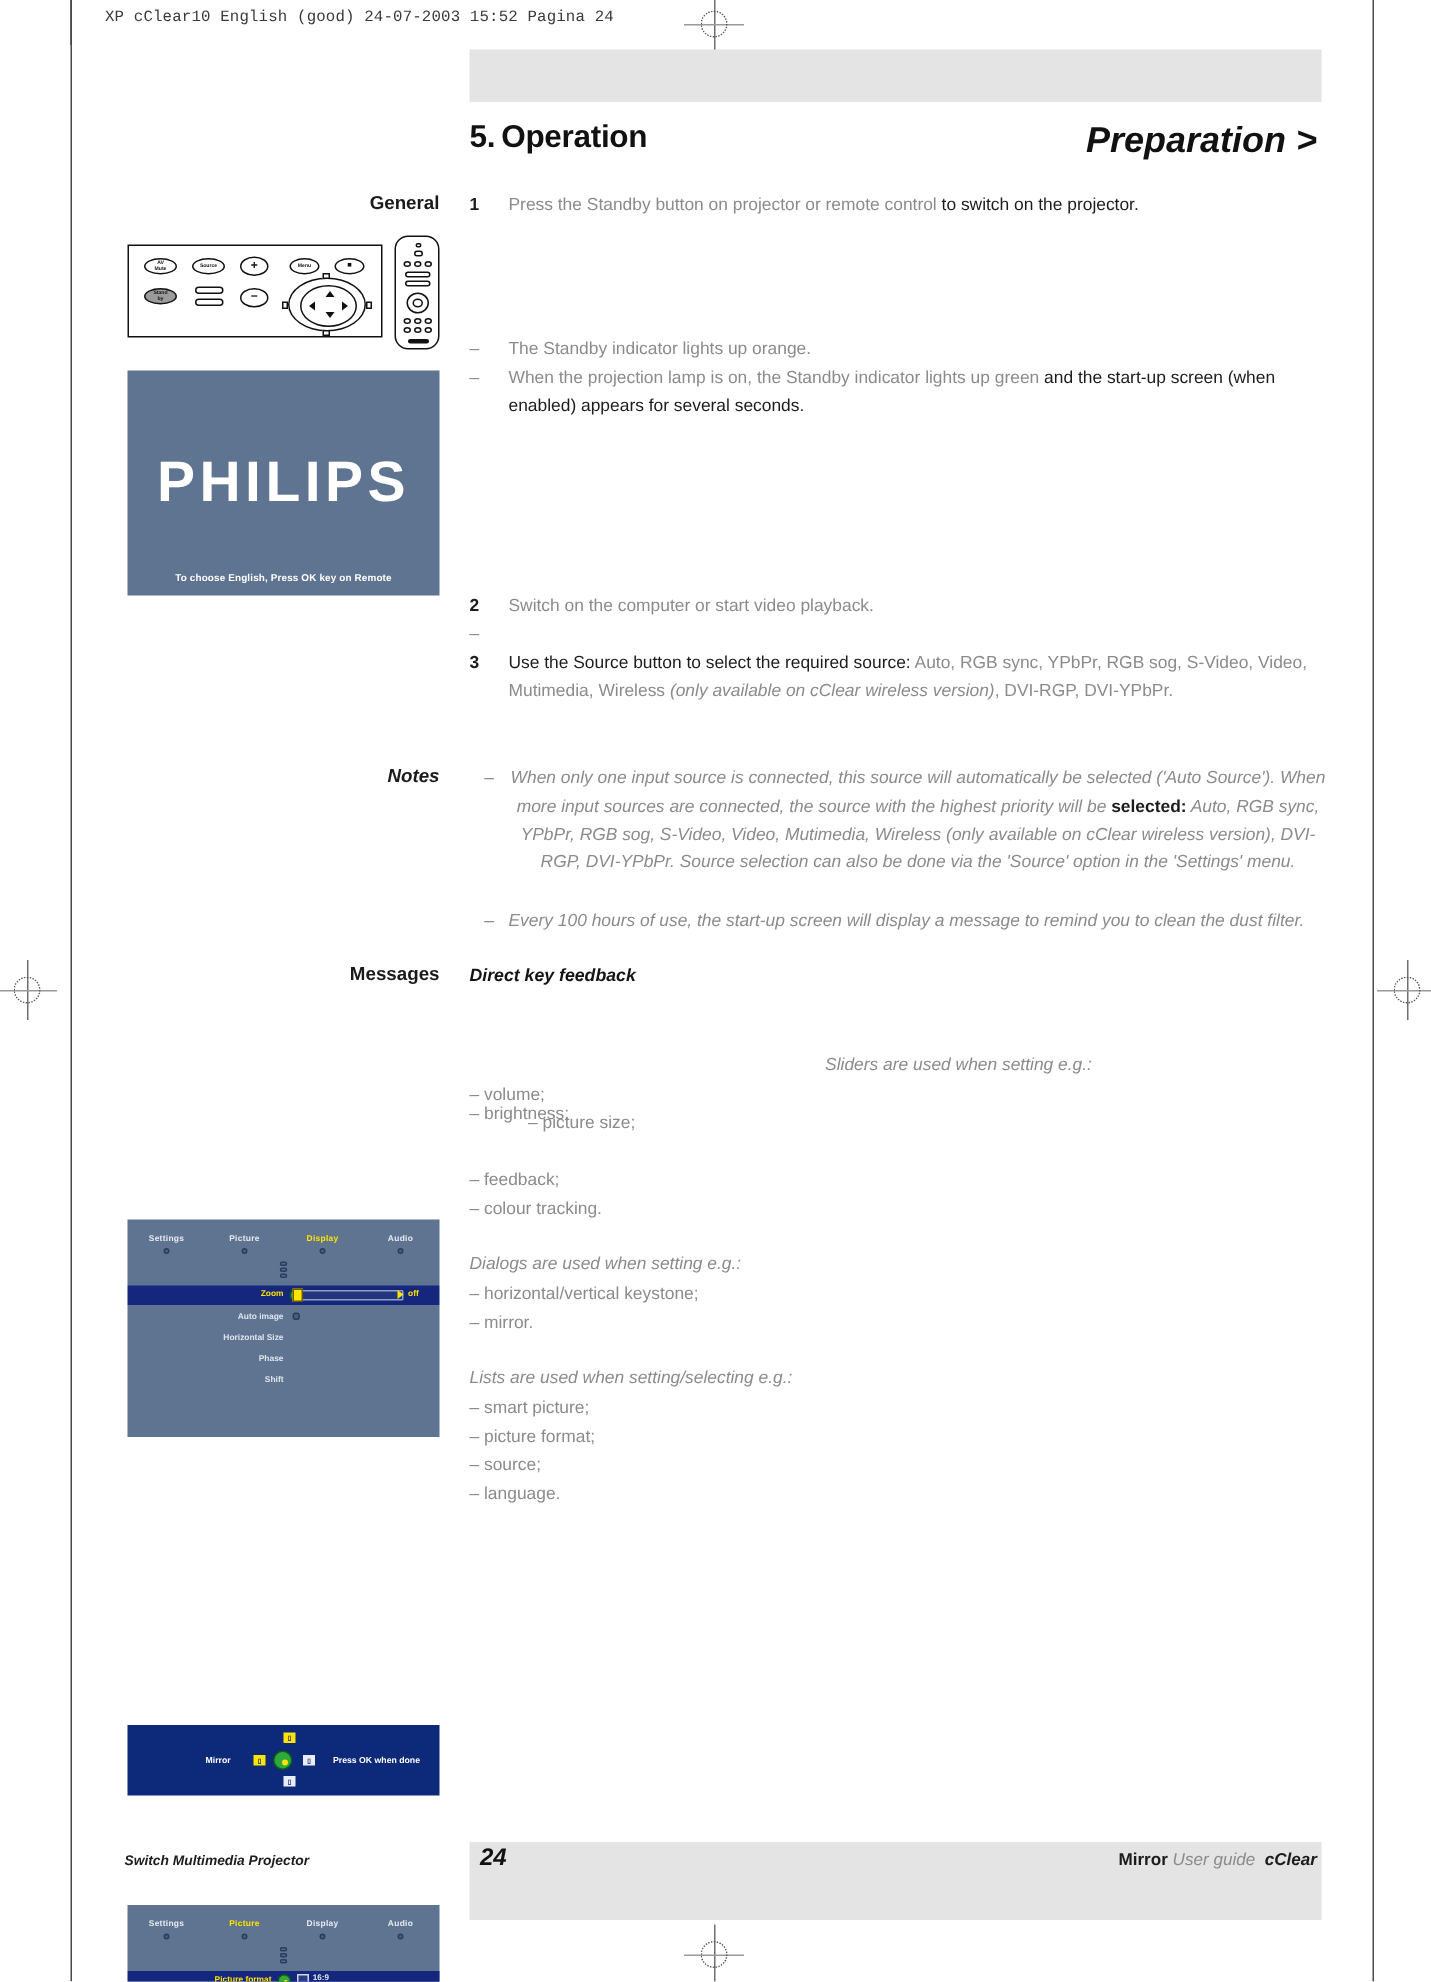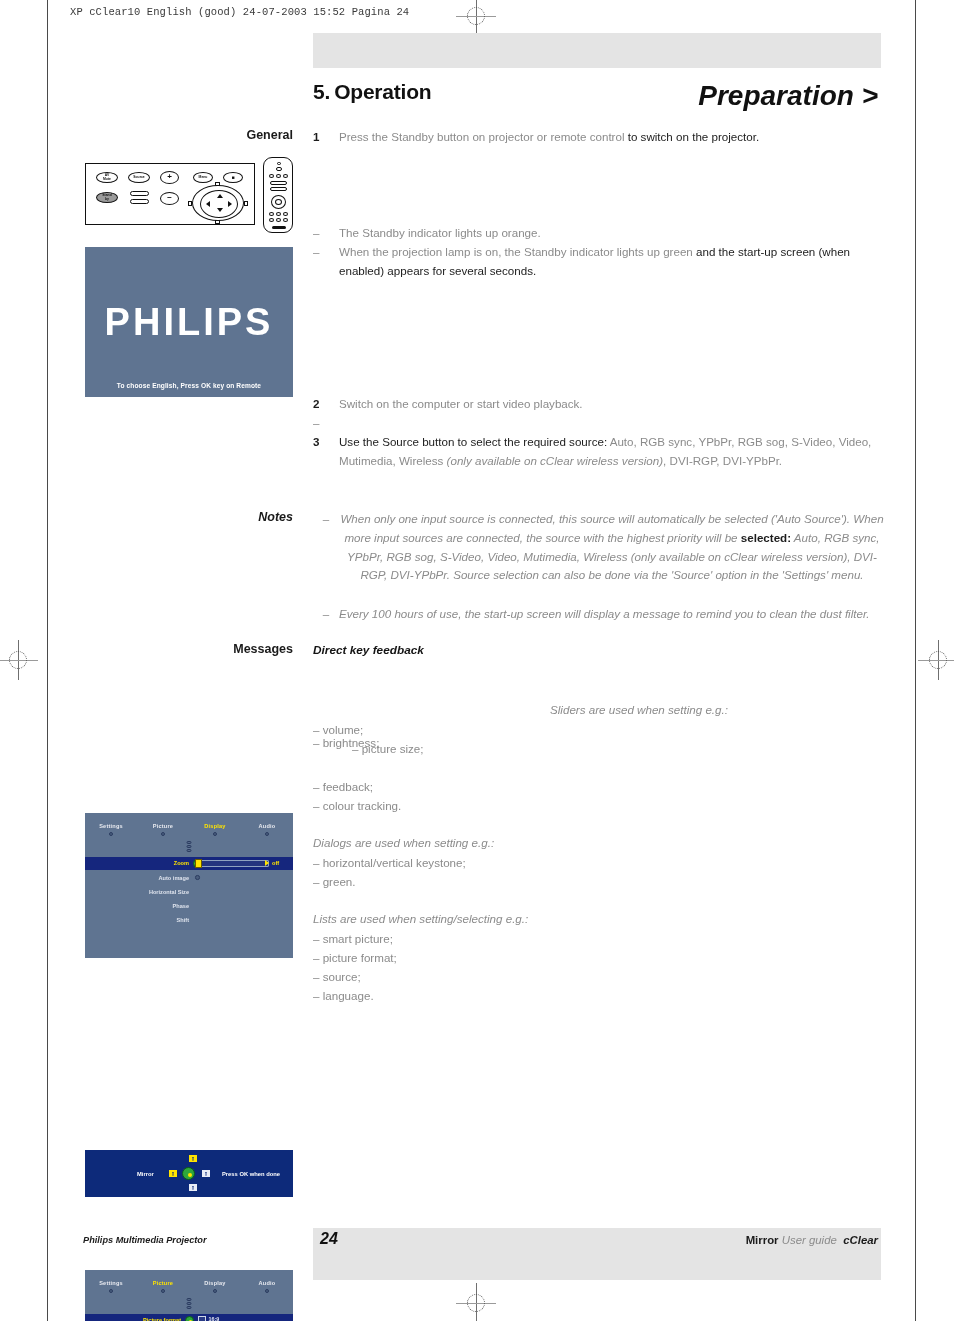--- a/index.html
+++ b/index.html
@@ -28,21 +28,21 @@
   }
 
   
   .chapter-title {
     position:absolute; left:313px; top:80px;
     font-size:21px; font-weight:bold; color:#111; letter-spacing:-.2px;
   }
   .chapter-title .num { margin-right:4px; }
   .chapter-right {
     position:absolute; right:76px; top:80px;
-    font-size:28px; font-weight:bold; font-style:italic; color:#111;
+    font-size:24px; font-weight:bold; font-style:italic; color:#111;
   }
   .dark { color:#1c1c1c; }
   .ital { font-style:italic;text-align:center; }
 
   
   .marg-label {
     position:absolute; width:215px; text-align:right;
     font-size:12.5px; font-weight:bold; color:#1a1a1a;
   }
   .marg-label.italic { font-style:italic; font-weight:bold; }
@@ -289,21 +289,21 @@
   <div class="sub-head" style="left:313px;top:643px;">Direct key feedback</div>
   <div class="plain ital" style="left:313px;top:701px;width:572px;margin-left:40px;">Sliders are used when setting e.g.:</div>
   <div class="plain" style="left:313px;top:721px;">– volume;</div>
   <div class="plain" style="left:313px;top:740px;margin-left:39px;">– picture size;</div>
   <div class="plain" style="left:313px;top:734px;">– brightness;</div>
   <div class="plain" style="left:313px;top:778px;">– feedback;</div>
   <div class="plain" style="left:313px;top:797px;">– colour tracking.</div>
 
   <div class="plain ital" style="left:313px;top:834px;">Dialogs are used when setting e.g.:</div>
   <div class="plain" style="left:313px;top:854px;">– horizontal/vertical keystone;</div>
-  <div class="plain" style="left:313px;top:873px;">– green.</div>
+  <div class="plain" style="left:313px;top:873px;">– mirror.</div>
 
   <div class="plain ital" style="left:313px;top:910px;">Lists are used when setting/selecting e.g.:</div>
   <div class="plain" style="left:313px;top:930px;">– smart picture;</div>
   <div class="plain" style="left:313px;top:949px;">– picture format;</div>
   <div class="plain" style="left:313px;top:968px;">– source;</div>
   <div class="plain" style="left:313px;top:987px;">– language.</div>
 
   <div class="fig keypad" style="left:85px;top:163px;width:170px;height:62px;">
     <div class="kbtn small-lbl" style="left:10px;top:8px;width:22px;height:11px;">AV<br>Mute</div>
     <div class="kbtn small-lbl" style="left:42px;top:8px;width:22px;height:11px;">Source</div>
@@ -433,21 +433,21 @@
     <div class="mrow sel" style="left:0;width:96px;top:47px;">Picture format</div>
     <div class="greenknob" style="left:100px;top:46px;"></div>
 
     <div class="litem" style="left:113px;top:46px;">
       <span class="lico"></span>
       <span>16:9</span>
     </div>
 
   </div>
 
-  <div class="footer-left">Philips Multimedia Projector</div>
+  <div class="footer-left">Switch Multimedia Projector</div>
   <div class="footer-page">24</div>
   <div class="footer-right">
     <span class="b1">Mirror</span>
     <span class="b2">User guide</span>
     &nbsp;<span class="b3">cClear</span>
   </div>
 
 </div>
 
 </body></html>

